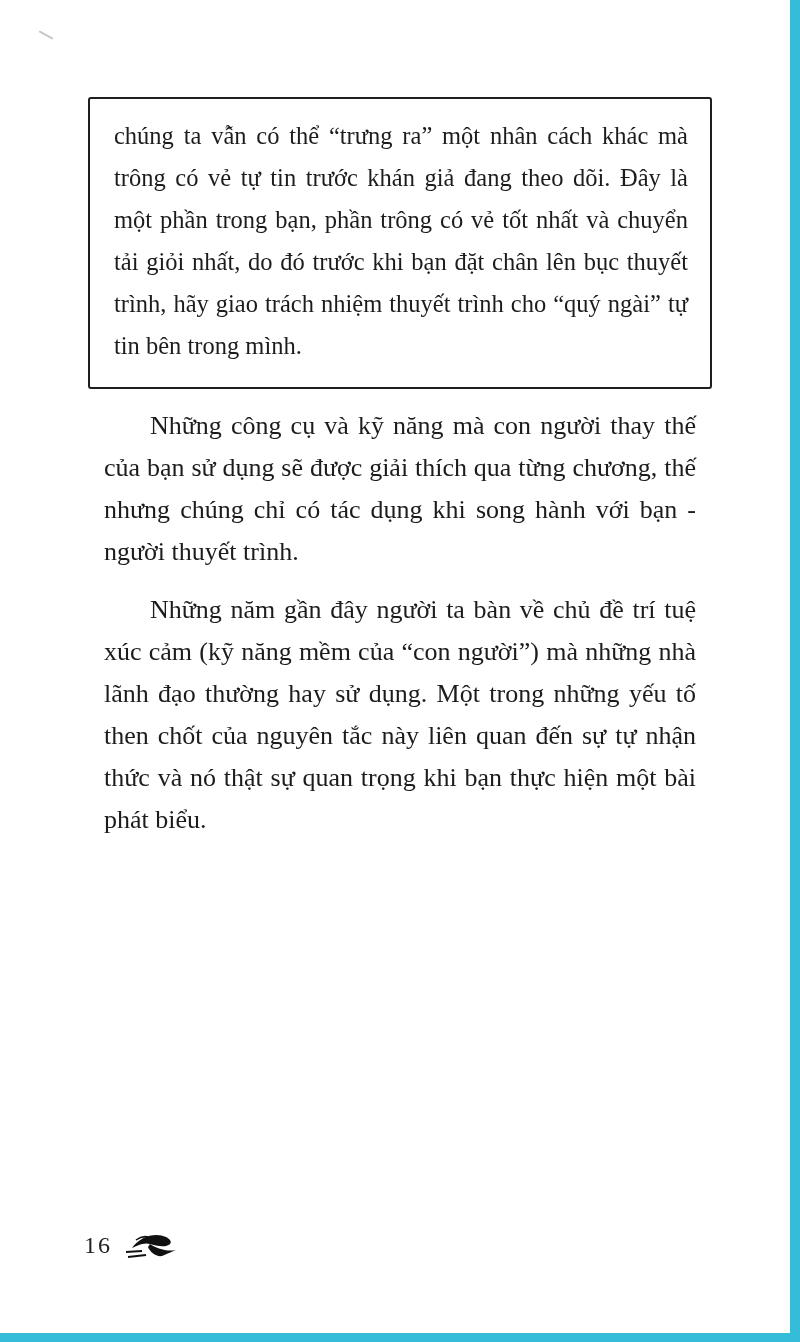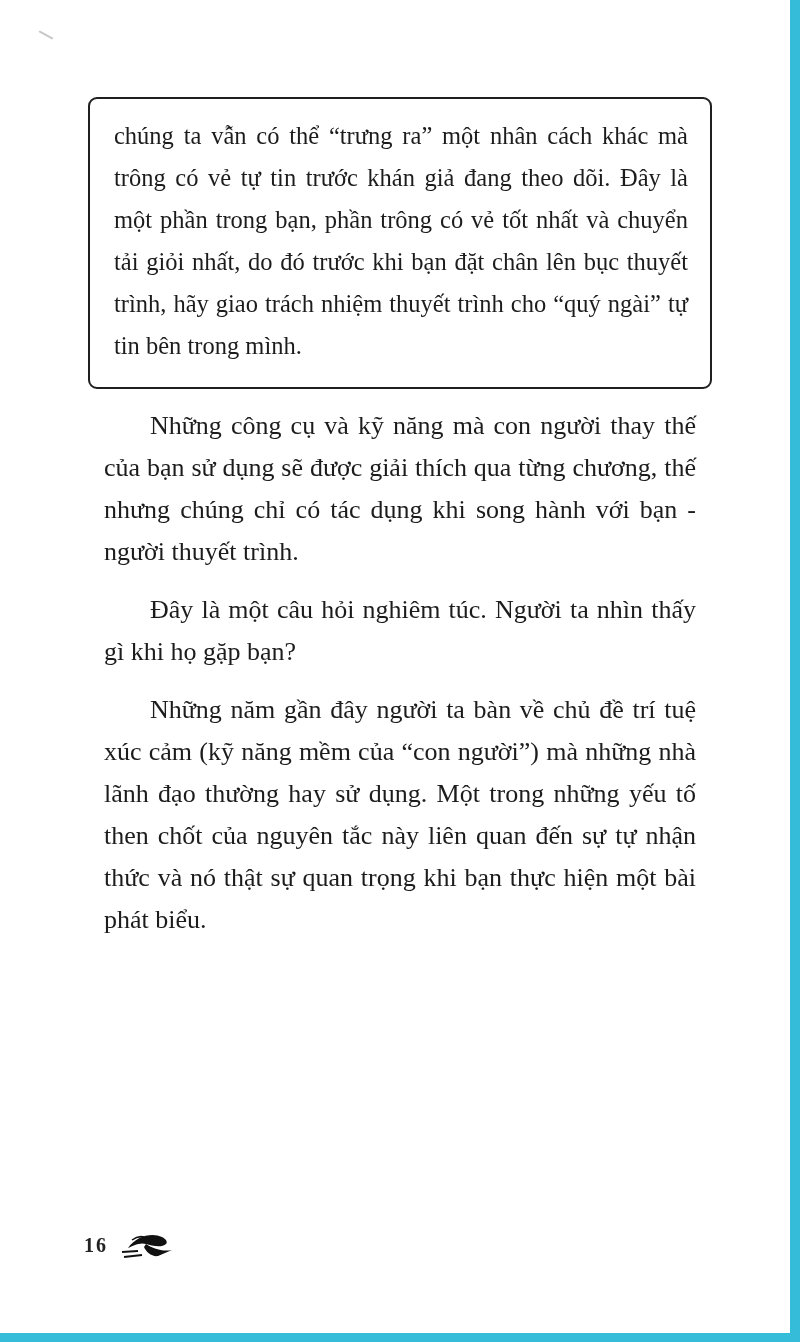--- a/index.html
+++ b/index.html
@@ -29,21 +29,21 @@
     opacity:.8;
   }
   .content {
     position:absolute;
     left:88px; top:0;
     width:624px;
   }
   .quote-box {
     margin-top:97px;
     border:2px solid #1f1f1f;
-    border-radius:9px;
+    border-radius:3px;
     padding:16px 22px 20px 24px;
     font-size:24.5px;
     line-height:42px;
     text-align:justify;
   }
   p.body {
     margin:16px;
     font-size:26px;
     line-height:42px;
     text-align:justify;
@@ -58,44 +58,42 @@
     letter-spacing:.5px;
     color:#111111;
   }
   .after-heading { margin-top:34px; }
   .footer {
     position:absolute;
     left:84px; top:1228px;
     display:flex; align-items:center; gap:10px;
   }
   .page-number {
-    font-size:20px;
+    font-size:24px;
     letter-spacing:2px;
     color:#222222;
-    font-weight:bold;
   }
   .ornament { width:58px; height:34px; display:block; }
 </style>
 </head>
 <body>
 
 <div class="page">
 
   <div class="scan-mark"></div>
 
   <div class="content">
 
     <div class="quote-box">
       <span>chúng ta vẫn có thể “trưng ra” một nhân cách khác mà trông có vẻ tự tin trước khán giả đang theo dõi. Đây là một phần trong bạn, phần trông có vẻ tốt nhất và chuyển tải giỏi nhất, do đó trước khi bạn đặt chân lên bục thuyết trình, hãy giao trách nhiệm thuyết trình cho “quý ngài” tự tin bên trong mình.</span>
     </div>
 
     <p class="body intro">Những công cụ và kỹ năng mà con người thay thế của bạn sử dụng sẽ được giải thích qua từng chương, thế nhưng chúng chỉ có tác dụng khi song hành với bạn - người thuyết trình.</p>
 
 
-    <p class="body after-heading">Đây là một câu hỏi nghiêm túc. Người ta nhìn thấy gì khi họ gặp bạn?</p>
 
     <p class="body">Những năm gần đây người ta bàn về chủ đề trí tuệ xúc cảm (kỹ năng mềm của “con người”) mà những nhà lãnh đạo thường hay sử dụng. Một trong những yếu tố then chốt của nguyên tắc này liên quan đến sự tự nhận thức và nó thật sự quan trọng khi bạn thực hiện một bài phát biểu.</p>
 
 
   </div>
 
   <div class="footer">
     <span class="page-number">16</span>
     <svg class="ornament" viewBox="0 0 58 34" aria-hidden="true">
       <path d="M10 20 C18 8, 34 4, 44 9 C48 11, 50 14, 48 16 C44 20, 34 18, 28 16 C22 14, 14 18, 10 20 Z" fill="#111"></path>

